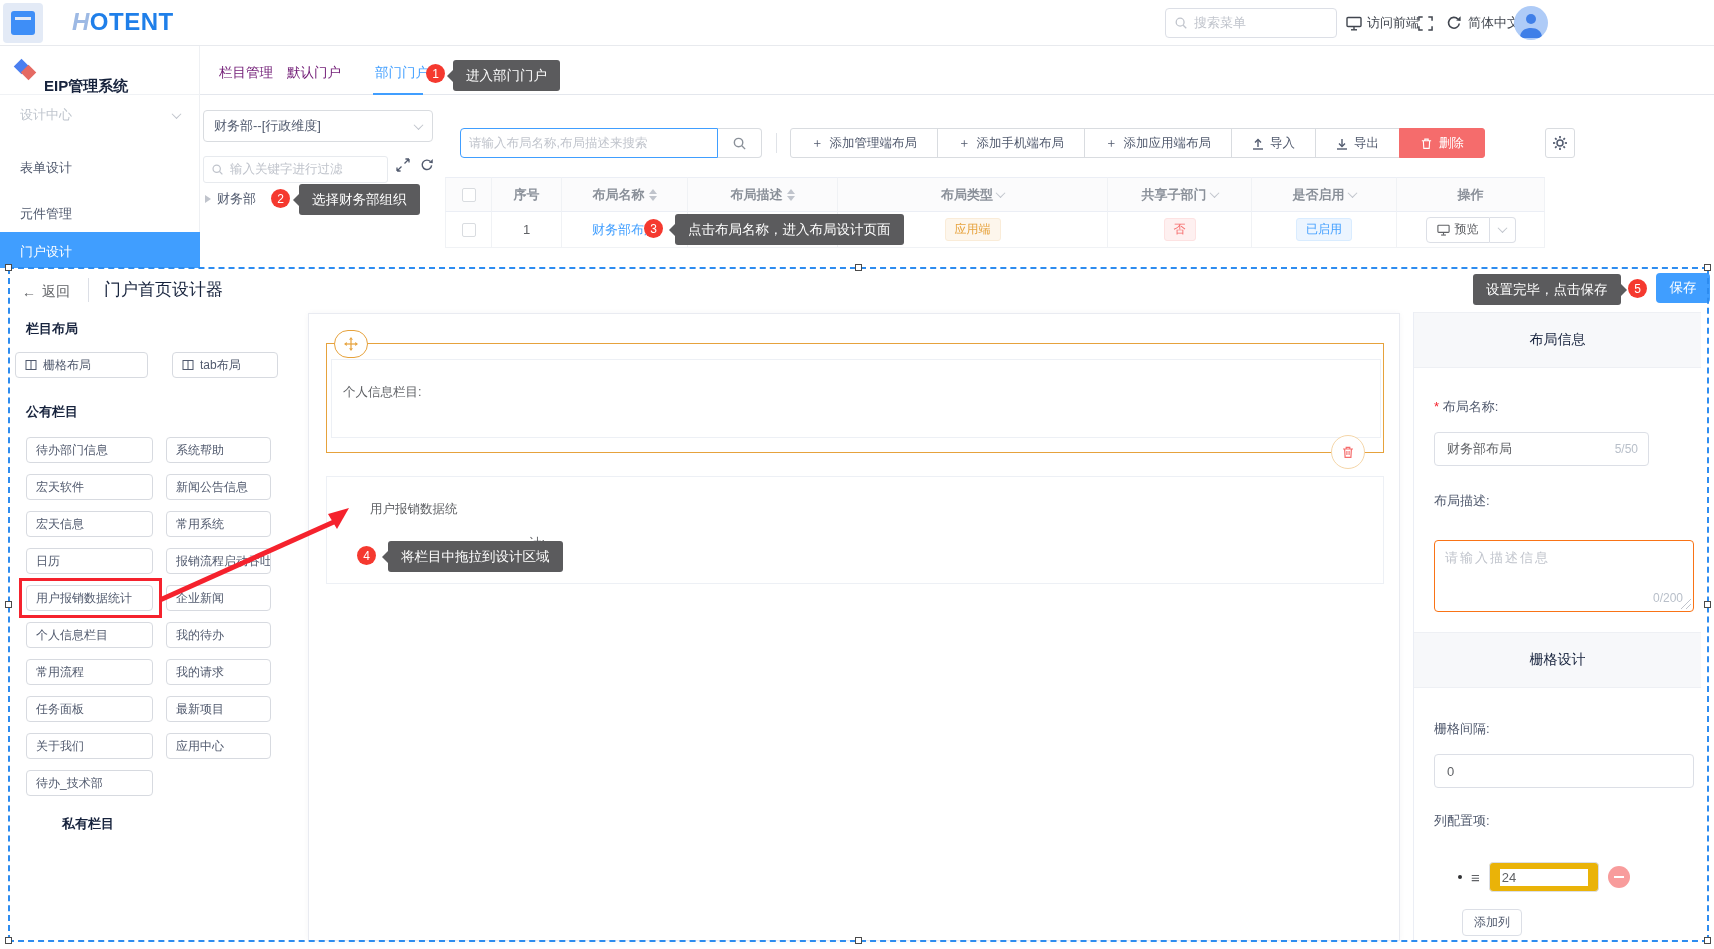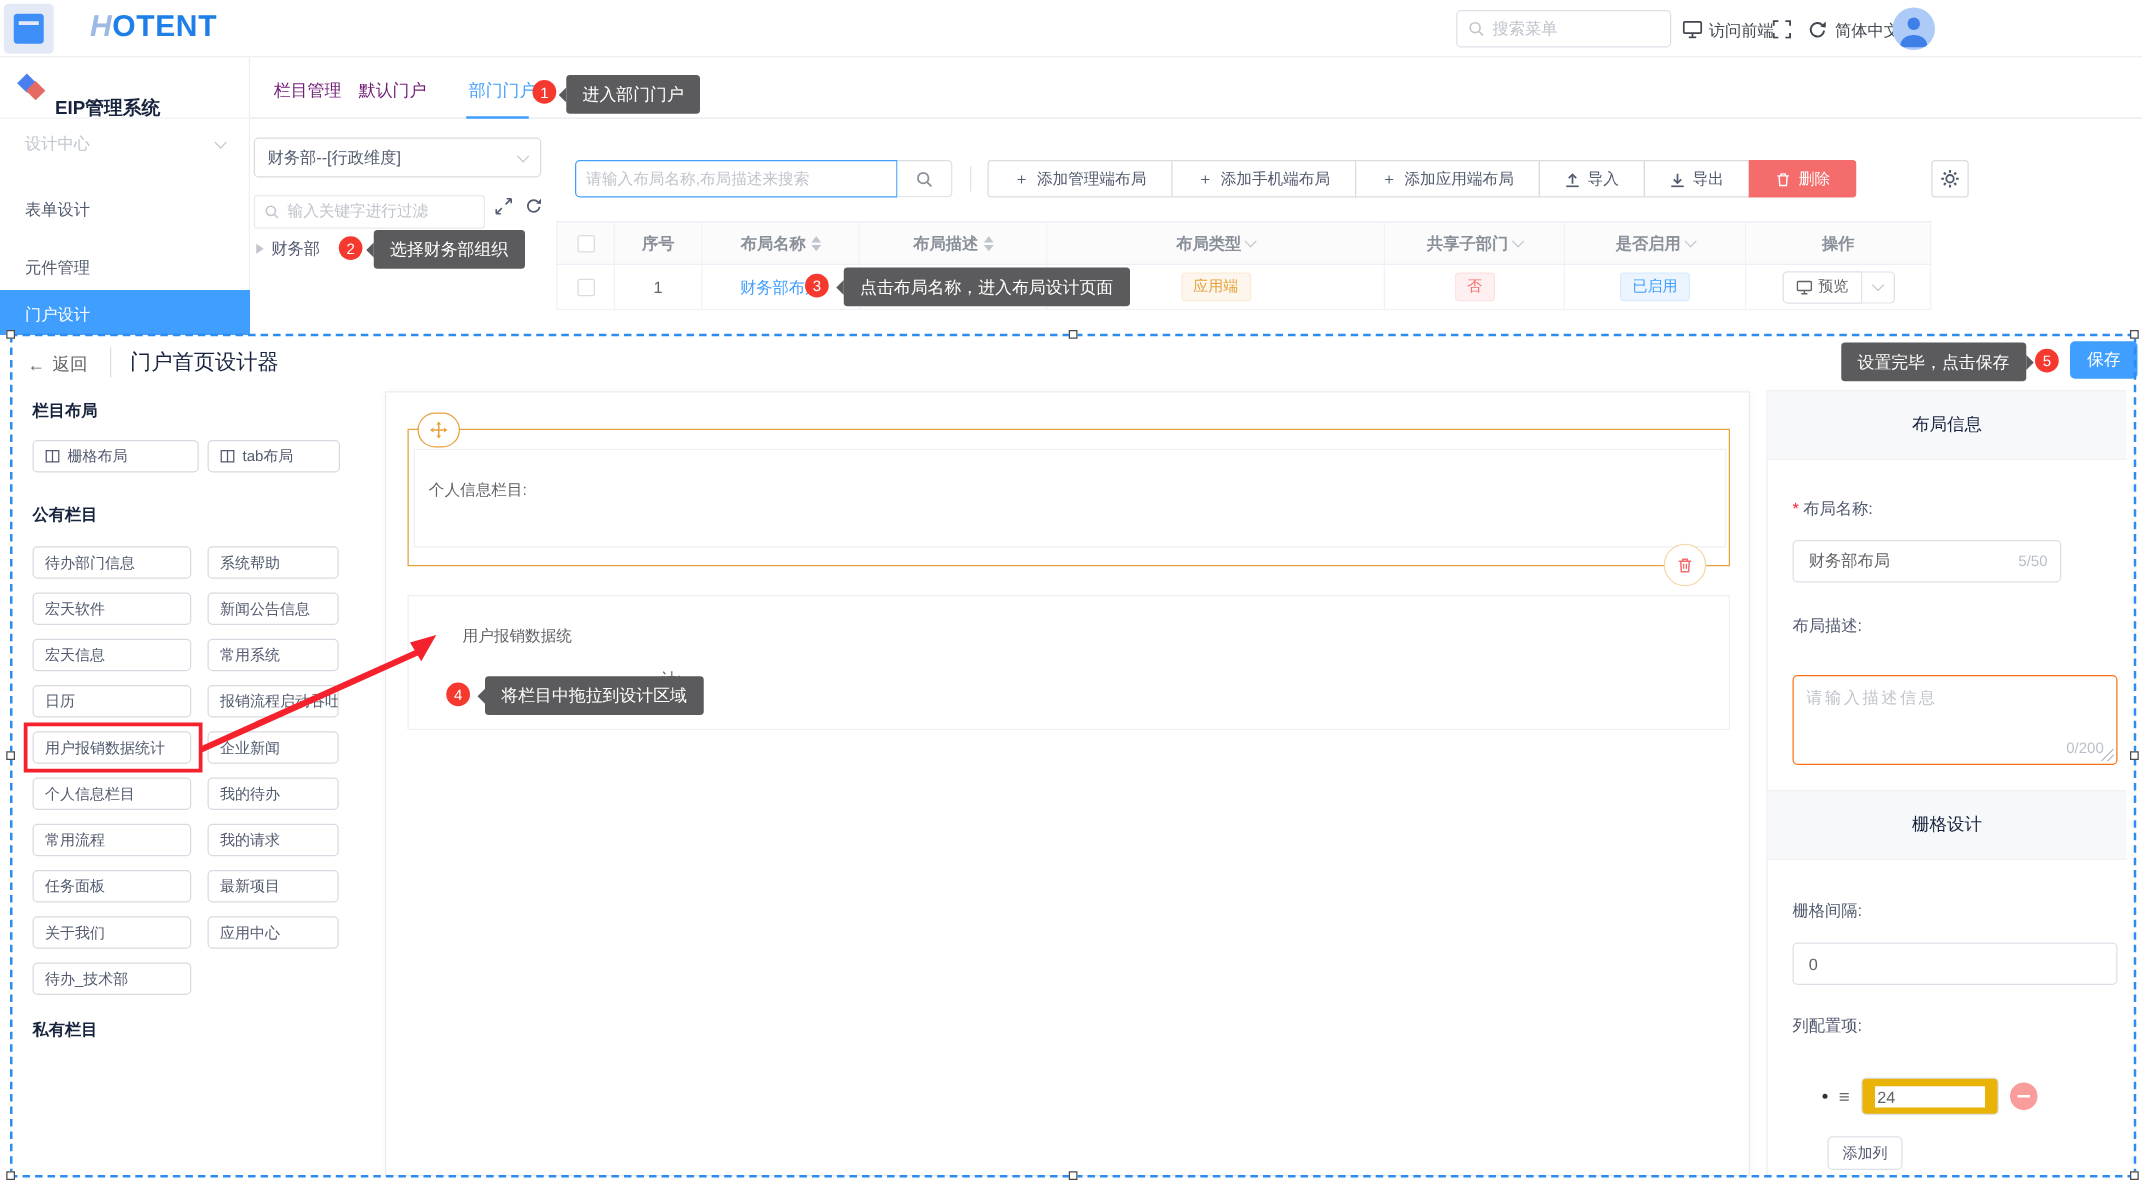--- a/index.html
+++ b/index.html
@@ -9,21 +9,21 @@
 
   
   .navbar{position:absolute;left:0;top:0;width:1714px;height:46px;background:#fff;border-bottom:1px solid #e8eaee;}
   .collapse-btn{position:absolute;left:3px;top:3px;width:40px;height:40px;background:#e3eaf6;border-radius:4px;display:flex;align-items:center;justify-content:center;cursor:pointer;}
   .collapse-glyph{width:24px;height:24px;background:#3e8ef7;border-radius:3px;position:relative;}
   .collapse-glyph:before{content:"";position:absolute;left:4px;top:6px;width:16px;height:3px;background:#e3eaf6;}
   .logo{position:absolute;left:72px;top:8px;font-size:24px;font-weight:800;letter-spacing:.5px;}
   .logo .lh{color:#9db9e4;font-style:italic;}
   .logo .lrest{color:#1f7fe9;}
   .nav-search{position:absolute;left:1165px;top:8px;width:172px;height:30px;border:1px solid #dcdfe6;border-radius:4px;display:flex;align-items:center;padding:0 8px;color:#c0c4cc;font-size:13px;gap:6px;background:#fff;}
-  .nav-item{position:absolute;top:16px;height:46px;display:flex;align-items:flex-start;gap:5px;font-size:13px;color:#41464f;cursor:pointer;}
+  .nav-item{position:absolute;top:0;height:46px;display:flex;align-items:center;gap:5px;font-size:13px;color:#41464f;cursor:pointer;}
   .avatar{position:absolute;left:1514px;top:6px;width:34px;height:34px;border-radius:50%;background:#aecbf7;overflow:hidden;}
   .avatar svg{display:block;margin:4px auto 0;}
 
   
   .sidebar{position:absolute;left:0;top:46px;width:200px;height:222px;background:#fff;border-right:1px solid #eef0f3;}
   .side-head{position:absolute;left:0;top:0;width:200px;height:49px;border-bottom:1px solid #f0f2f5;display:flex;align-items:center;}
   .diamonds{position:relative;width:26px;height:22px;margin-left:14px;}
   .diamonds i{position:absolute;width:11px;height:11px;transform:rotate(45deg);}
   .diamonds .d1{left:2px;top:2px;background:#4a7ff0;}
   .diamonds .d2{left:9px;top:8px;background:#e56a63;}
@@ -91,21 +91,21 @@
   .marq-h{height:0;border-top:2px dashed #2d8cf0;}
   .marq-v{width:0;border-left:2px dashed #2d8cf0;}
   .handle{position:absolute;width:7px;height:7px;background:#fff;border:1px solid #4a4a4a;z-index:61;}
   .d-back{position:absolute;left:22px;top:15px;font-size:14px;color:#606266;display:flex;align-items:center;gap:6px;cursor:pointer;}
   .d-divider{position:absolute;left:88px;top:10px;width:1px;height:24px;background:#dcdfe6;}
   .d-title{position:absolute;left:104px;top:10px;font-size:17px;color:#17233d;font-weight:500;}
   .save-btn{position:absolute;left:1656px;top:5px;width:54px;height:30px;background:#409eff;color:#fff;border:none;border-radius:4px;font-size:13.5px;cursor:pointer;z-index:41;}
   .sec-label{position:absolute;left:26px;font-size:13px;font-weight:600;color:#17233d;}
   .wgrid{position:absolute;left:26px;top:169px;display:grid;grid-template-columns:127px 105px;column-gap:13px;row-gap:11px;grid-auto-rows:26px;}
   .wbtn{border:1px solid #d7dae0;border-radius:4px;background:#fff;font-size:12px;color:#515a6e;display:flex;align-items:center;padding:0 9px;gap:6px;cursor:pointer;white-space:nowrap;overflow:hidden;}
-  .lay-btns{position:absolute;left:26px;top:84px;display:flex;gap:7px;}
+  .lay-btns{position:absolute;left:15px;top:84px;display:flex;gap:24px;}
   .lay-btns .wbtn{height:26px;}
   .lay-btns .wbtn.b1{width:133px;}
   .lay-btns .wbtn.b2{width:106px;}
   .red-box{position:absolute;left:19px;top:310px;width:143px;height:40px;border:3px solid #f5222d;z-index:30;}
   
   .canvas{position:absolute;left:308px;top:45px;width:1092px;height:628px;background:#fff;border:1px solid #e9ebf1;box-shadow:0 0 6px rgba(30,40,80,.04);}
   .widget1{position:absolute;left:17px;top:29px;width:1058px;height:110px;border:1px solid #e6a23c;}
   .w1-inner{position:absolute;left:4px;top:15px;width:1050px;height:79px;border:1px solid #edf0f5;}
   .move-pill{position:absolute;left:7px;top:-14px;width:34px;height:28px;background:#fff;border:1px solid #e6a23c;border-radius:14px;display:flex;align-items:center;justify-content:center;color:#e6a23c;cursor:move;z-index:3;}
   .w1-label{position:absolute;left:16px;top:40px;font-size:12.5px;color:#606266;}
@@ -423,21 +423,21 @@
       <div class="wbtn">我的待办</div>
       <div class="wbtn">常用流程</div>
       <div class="wbtn">我的请求</div>
       <div class="wbtn">任务面板</div>
       <div class="wbtn">最新项目</div>
       <div class="wbtn">关于我们</div>
       <div class="wbtn">应用中心</div>
       <div class="wbtn">待办_技术部</div>
     </div>
     <div class="red-box"></div>
-    <div class="sec-label" style="top:547px;">私有栏目</div>
+    <div class="sec-label" style="top:547px;margin-left:36px;">私有栏目</div>
 
     <svg class="arrow-svg" width="224" height="116" viewBox="0 0 224 116">
       <line x1="22" y1="104" x2="198" y2="25" stroke="#f5222d" stroke-width="5"></line>
       <polygon points="211,12 190,18 199,33" fill="#f5222d"></polygon>
     </svg>
 
     <div class="canvas">
       <div class="widget1">
         <div class="move-pill">
           <svg class="icn" width="14" height="14" viewBox="0 0 16 16" fill="#e6a23c">

